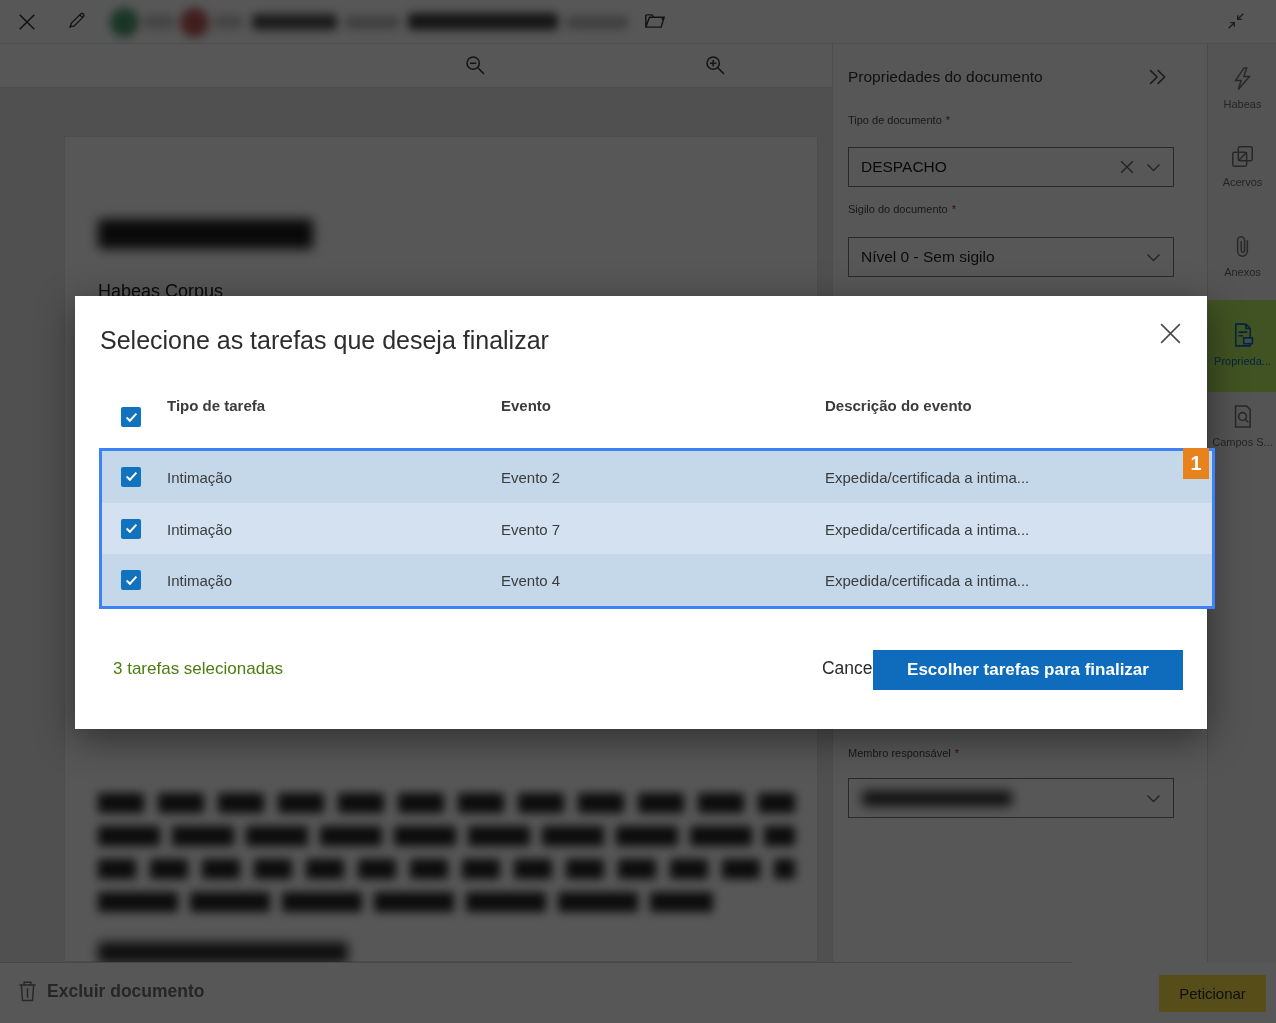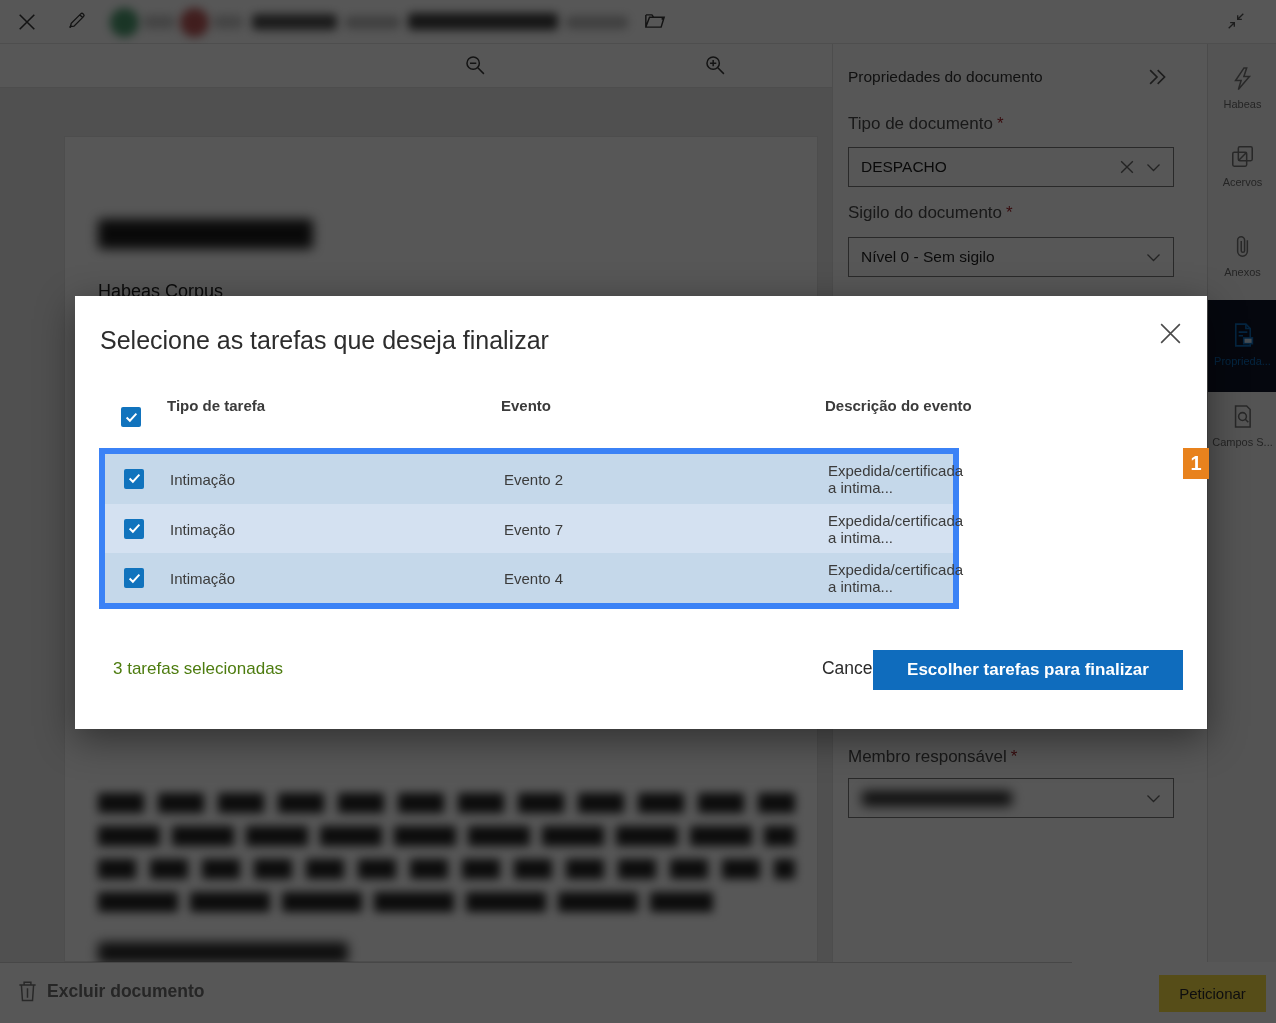--- a/index.html
+++ b/index.html
@@ -20,31 +20,31 @@
   .doc-card { position:absolute; left:64px; top:48px; width:754px; height:826px; background:#fff; border:1px solid #e2e2e2; }
 
   .redact { position:absolute; background:#1c1c1c; filter:blur(6px); border-radius:3px; }
   .blur-words { position:absolute; height:20px; filter:blur(5px);
     background:repeating-linear-gradient(90deg,#262626 0 46px, rgba(0,0,0,0) 46px 60px); }
 
   .doc-subtitle { position:absolute; left:33px; top:144px; font-size:18px; color:#222; }
 
   .props-panel { position:absolute; left:832px; top:44px; width:375px; height:918px; background:#fff; border-left:1px solid #e0e0e0; }
   .panel-title { position:absolute; left:15px; top:24px; font-size:15.5px; color:#333; }
-  .field-label { position:absolute; font-size:17px; color:#4a4a4a; }
+  .field-label { position:absolute; font-size:11px; color:#4a4a4a; }
   .req { color:#a4262c; margin-left:4px; }
   .dropdown { position:absolute; left:15px; width:326px; height:40px; border:1px solid #7a7a7a; background:#fff;
     display:flex; align-items:center; padding:0 12px; font-size:15.5px; color:#1f1f1f; }
   .dd-icons { position:absolute; right:12px; display:flex; gap:12px; align-items:center; color:#666; }
 
   .rail { position:absolute; left:1207px; top:44px; width:69px; height:918px; background:#f7f7f7; border-left:1px solid #dcdcdc; }
   .rail-item { position:absolute; left:0; width:69px; text-align:center; color:#757575; }
   .rail-item .lbl { display:block; font-size:11px; color:#6b6b6b; margin-top:3px;
     overflow:hidden; white-space:nowrap; }
-  .rail-item.active-tab { background:#0f172a; padding-top:22px; height:92px; }
+  .rail-item.active-tab { background:#bef264; padding-top:22px; height:92px; }
   .rail-item.active-tab svg { color:#0f6cbd; }
   .rail-item.active-tab .lbl { color:#0f6cbd; }
 
   .bottombar { position:absolute; left:0; top:962px; width:1072px; height:61px; background:#fff; border-top:1px solid #d0d0d0; }
   .delete-doc { position:absolute; left:18px; top:17px; display:flex; align-items:center; gap:10px; color:#767676; }
   .delete-doc span { font-size:17.5px; font-weight:700; color:#6f6f6f; }
   .peticionar-btn { position:absolute; left:1159px; top:12px; width:107px; height:37px; background:#fde047;
     border:none; font-family:inherit; font-size:15px; color:#2b2b2b; text-align:center; line-height:37px; }
 
   
@@ -54,21 +54,21 @@
   .modal { position:absolute; left:75px; top:296px; width:1132px; height:433px; background:#fff; z-index:10;
     box-shadow:0 10px 36px rgba(0,0,0,0.45); }
   .modal-title { position:absolute; left:25px; top:30px; font-size:25px; font-weight:400; color:#2d2d2d; }
   .modal-close { position:absolute; left:1083px; top:26px; width:24px; height:24px; background:none; border:none; color:#4a4a4a; cursor:pointer; }
 
   .chk { width:20px; height:20px; background:#1173bd; border-radius:2px; display:flex; align-items:center; justify-content:center; }
   .hdr-chk { position:absolute; left:46px; top:111px; }
   .col-h { position:absolute; top:101px; font-size:15px; font-weight:700; color:#3b3b3b; }
   .col-h.c1 { left:92px; } .col-h.c2 { left:426px; } .col-h.c3 { left:750px; }
 
-  .select-box { position:absolute; left:24px; top:152px; width:860px; height:161px; border:6px solid #3b82f6; display:flex; flex-direction:column; }
+  .select-box { position:absolute; left:24px; top:152px; width:1116px; height:161px; border:3px solid #3b82f6; display:flex; flex-direction:column; }
   .task-row { position:relative; flex:1 1 0; }
   .task-row.shade-a { background:#c5d8ea; }
   .task-row.shade-b { background:#d4e1f1; }
   .task-row .chk { position:absolute; left:19px; top:50%; margin-top:-10px; }
   .task-row .t { position:absolute; top:50%; transform:translateY(-50%); font-size:15px; color:#3b3b3b; }
   .task-row .t1 { left:65px; } .task-row .t2 { left:399px; } .task-row .t3 { left:723px; }
 
   .step-badge { position:absolute; left:1108px; top:152px; width:26px; height:31px; background:#e8821d;
     color:#fff; font-size:20px; font-weight:700; display:flex; align-items:center; justify-content:center; z-index:11; }
 

